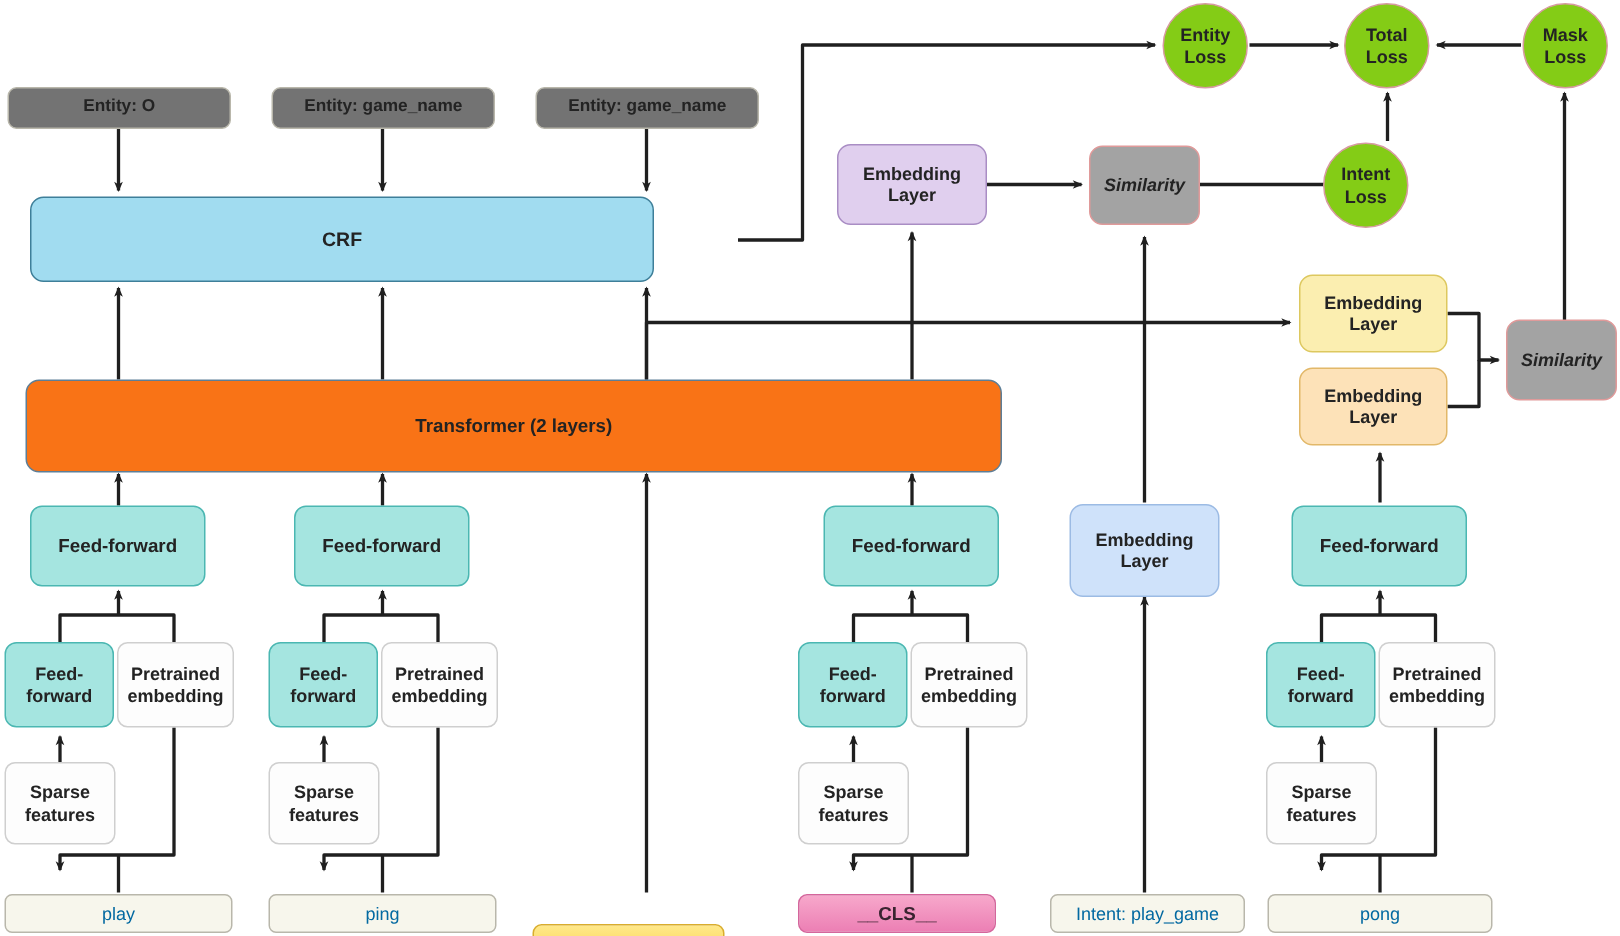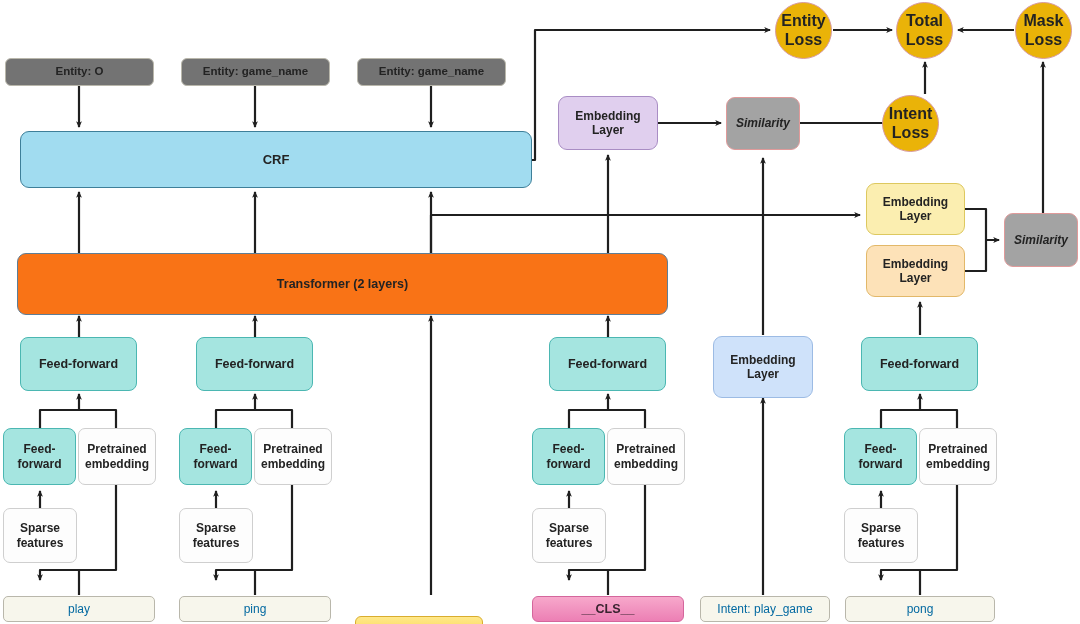--- a/index.html
+++ b/index.html
@@ -15,21 +15,21 @@
   .plain{background:#fdfdfd;border:1px solid #cfcfcf;font-size:12px;}
   .crf{background:#a1dcf0;border:1.4px solid #3e7f99;font-size:13px;border-radius:9px;}
   .xform{background:#f97316;border:1.4px solid #5d7e97;font-size:12.5px;border-radius:9px;}
   .teal{background:#a5e5e0;border:1.4px solid #4bb7b2;font-size:12.5px;border-radius:8px;}
   .tealsm{background:#a5e5e0;border:1.4px solid #4bb7b2;font-size:12px;border-radius:8px;}
   .purple{background:#e0cfee;border:1.2px solid #a98dc4;font-size:12px;border-radius:9px;}
   .lblue{background:#cfe2fa;border:1.2px solid #9cbbe4;font-size:12px;border-radius:9px;}
   .yellow{background:#fbeeb0;border:1.2px solid #ddc85f;font-size:12px;border-radius:9px;}
   .orange{background:#fde2b8;border:1.2px solid #e2b869;font-size:12px;border-radius:9px;}
   .psim{background:#a3a3a3;border:1.2px solid #e09a9a;font-size:12px;border-radius:9px;font-style:italic;}
-  .circ{background:#eab308;border:1.4px solid #d79aa0;border-radius:50%;font-size:16px;}
+  .circ{background:#84cc16;border:1.4px solid #d79aa0;border-radius:50%;font-size:12px;}
   .mask{background:linear-gradient(#ffe88a,#fbd34a);border:1px solid #d9ad2e;border-radius:6px;
         font-size:12.5px;font-weight:bold;color:#333;}
   .cls{background:linear-gradient(#f7a8cb,#ec7fb4);border:1px solid #d4669c;border-radius:6px;
        font-size:12.5px;font-weight:bold;color:#3a2430;}
 </style>
 </head>
 <body>
 
 <div id="stage">
 
@@ -111,21 +111,21 @@
   <div class="node ent" style="left:5px;top:58px;width:149px;height:28px;">
     <span>Entity: O</span>
   </div>
   <div class="node ent" style="left:181px;top:58px;width:149px;height:28px;">
     <span>Entity: game_name</span>
   </div>
   <div class="node ent" style="left:357px;top:58px;width:149px;height:28px;">
     <span>Entity: game_name</span>
   </div>
 
-  <div class="node crf" style="left:20px;top:131px;width:512px;height:57px;">
+  <div class="node crf" style="left:20px;top:131px;width:416px;height:57px;">
     <span>CRF</span>
   </div>
 
   <div class="node xform" style="left:17px;top:253px;width:651px;height:62px;">
     <span>Transformer (2 layers)</span>
   </div>
 
   <div class="node circ" style="left:775px;top:2px;width:57px;height:57px;flex-direction:column;">
     <span>Entity</span>
     <span>Loss</span>
@@ -218,21 +218,21 @@
     <span>forward</span>
   </div>
   <div class="node plain" style="left:607px;top:428px;width:78px;height:57px;flex-direction:column;">
     <span>Pretrained</span>
     <span>embedding</span>
   </div>
   <div class="node plain" style="left:532px;top:508px;width:74px;height:55px;flex-direction:column;">
     <span>Sparse</span>
     <span>features</span>
   </div>
-  <div class="node cls" style="left:532px;top:596px;width:152px;height:26px;text-align:center;">
+  <div class="node cls" style="left:532px;top:596px;width:132px;height:26px;text-align:center;">
     <span>__CLS__</span>
   </div>
 
   <div class="node tok" style="left:700px;top:596px;width:130px;height:26px;">
     <span>Intent: play_game</span>
   </div>
 
   <div class="node teal" style="left:861px;top:337px;width:117px;height:54px;">
     <span>Feed-forward</span>
   </div>

